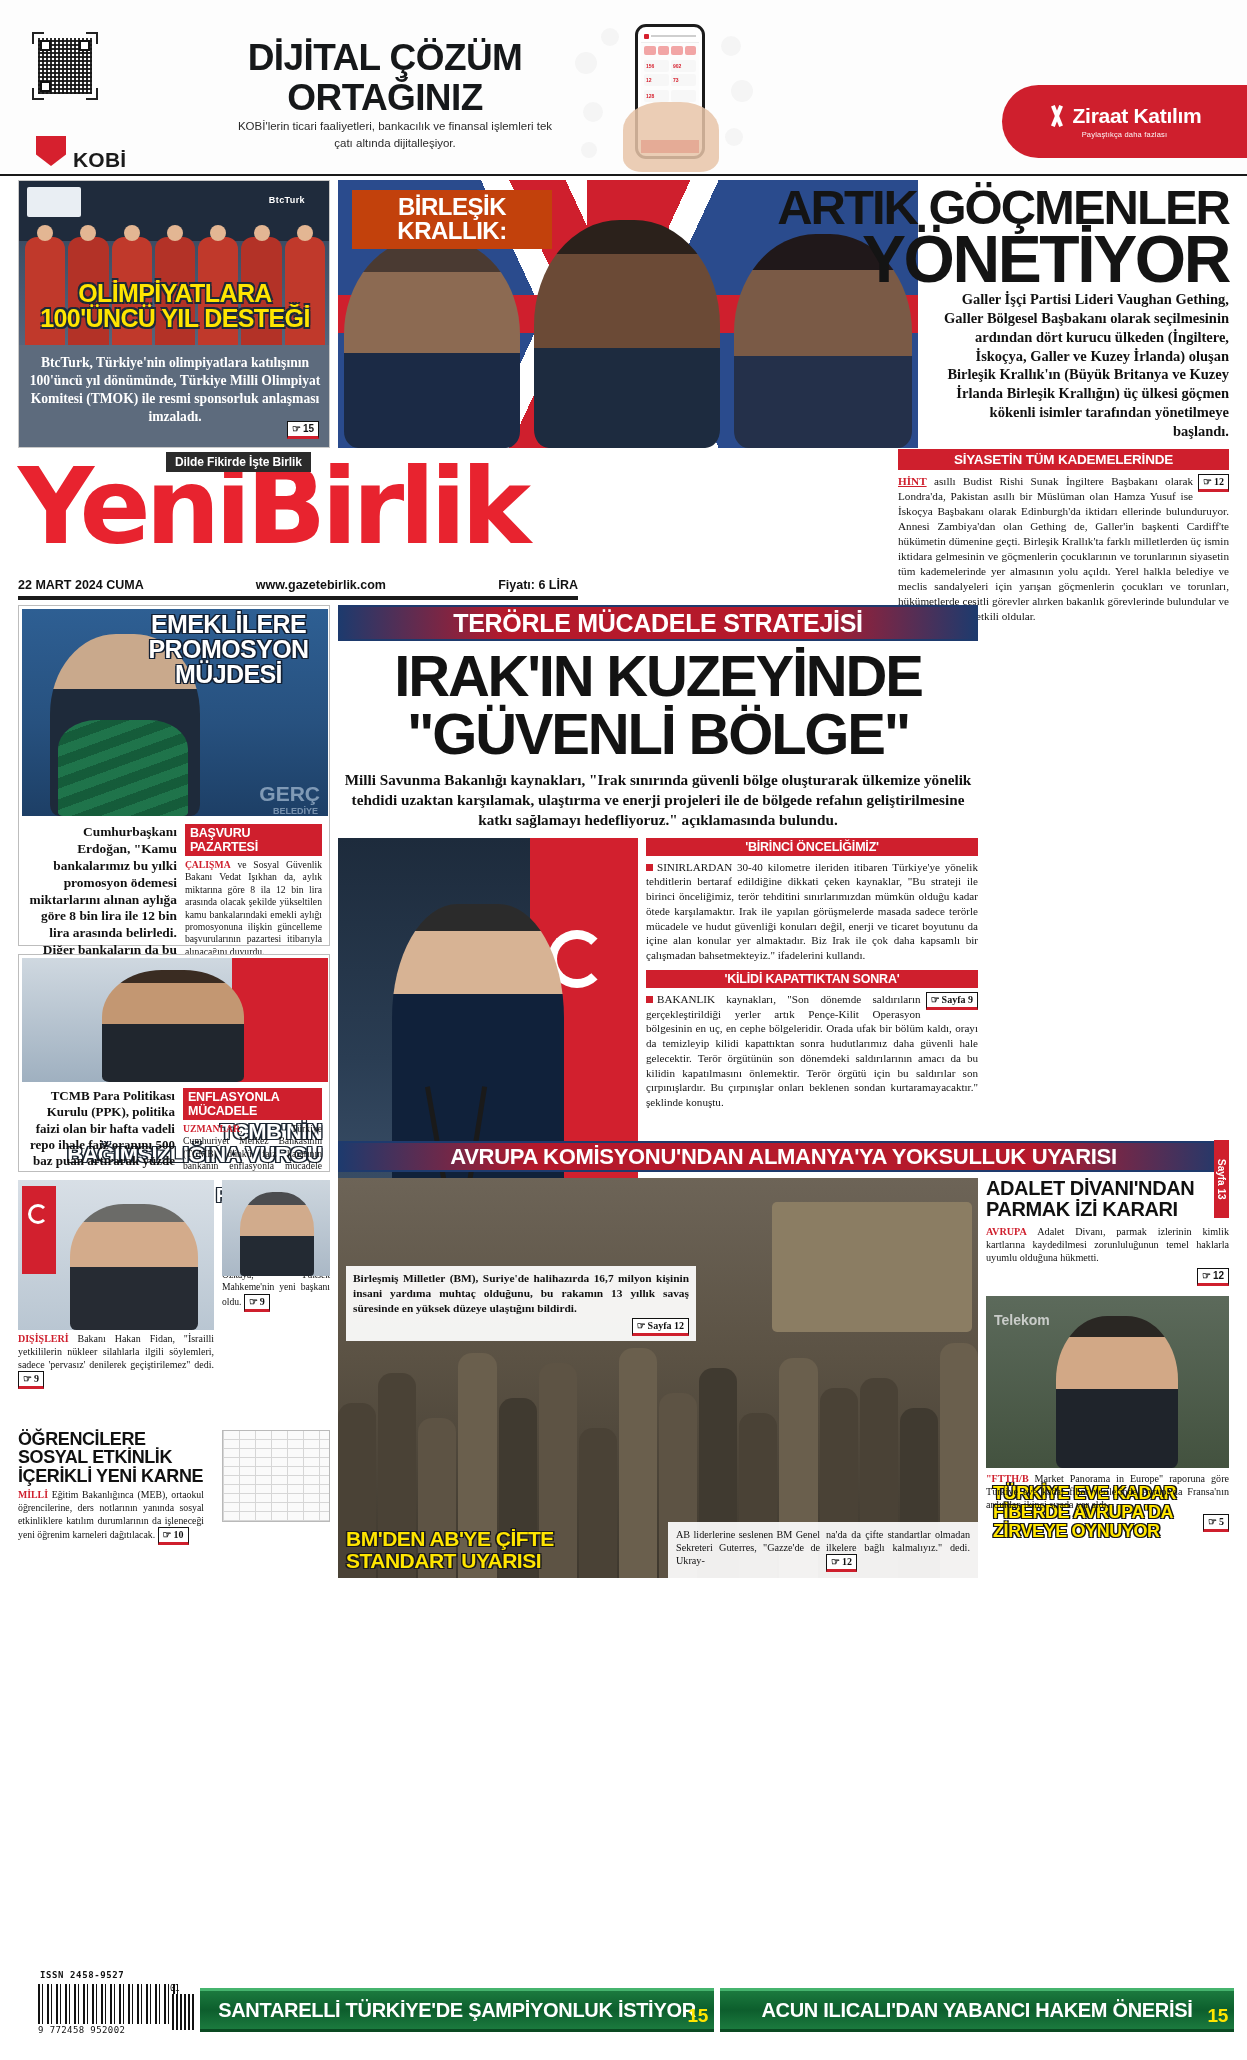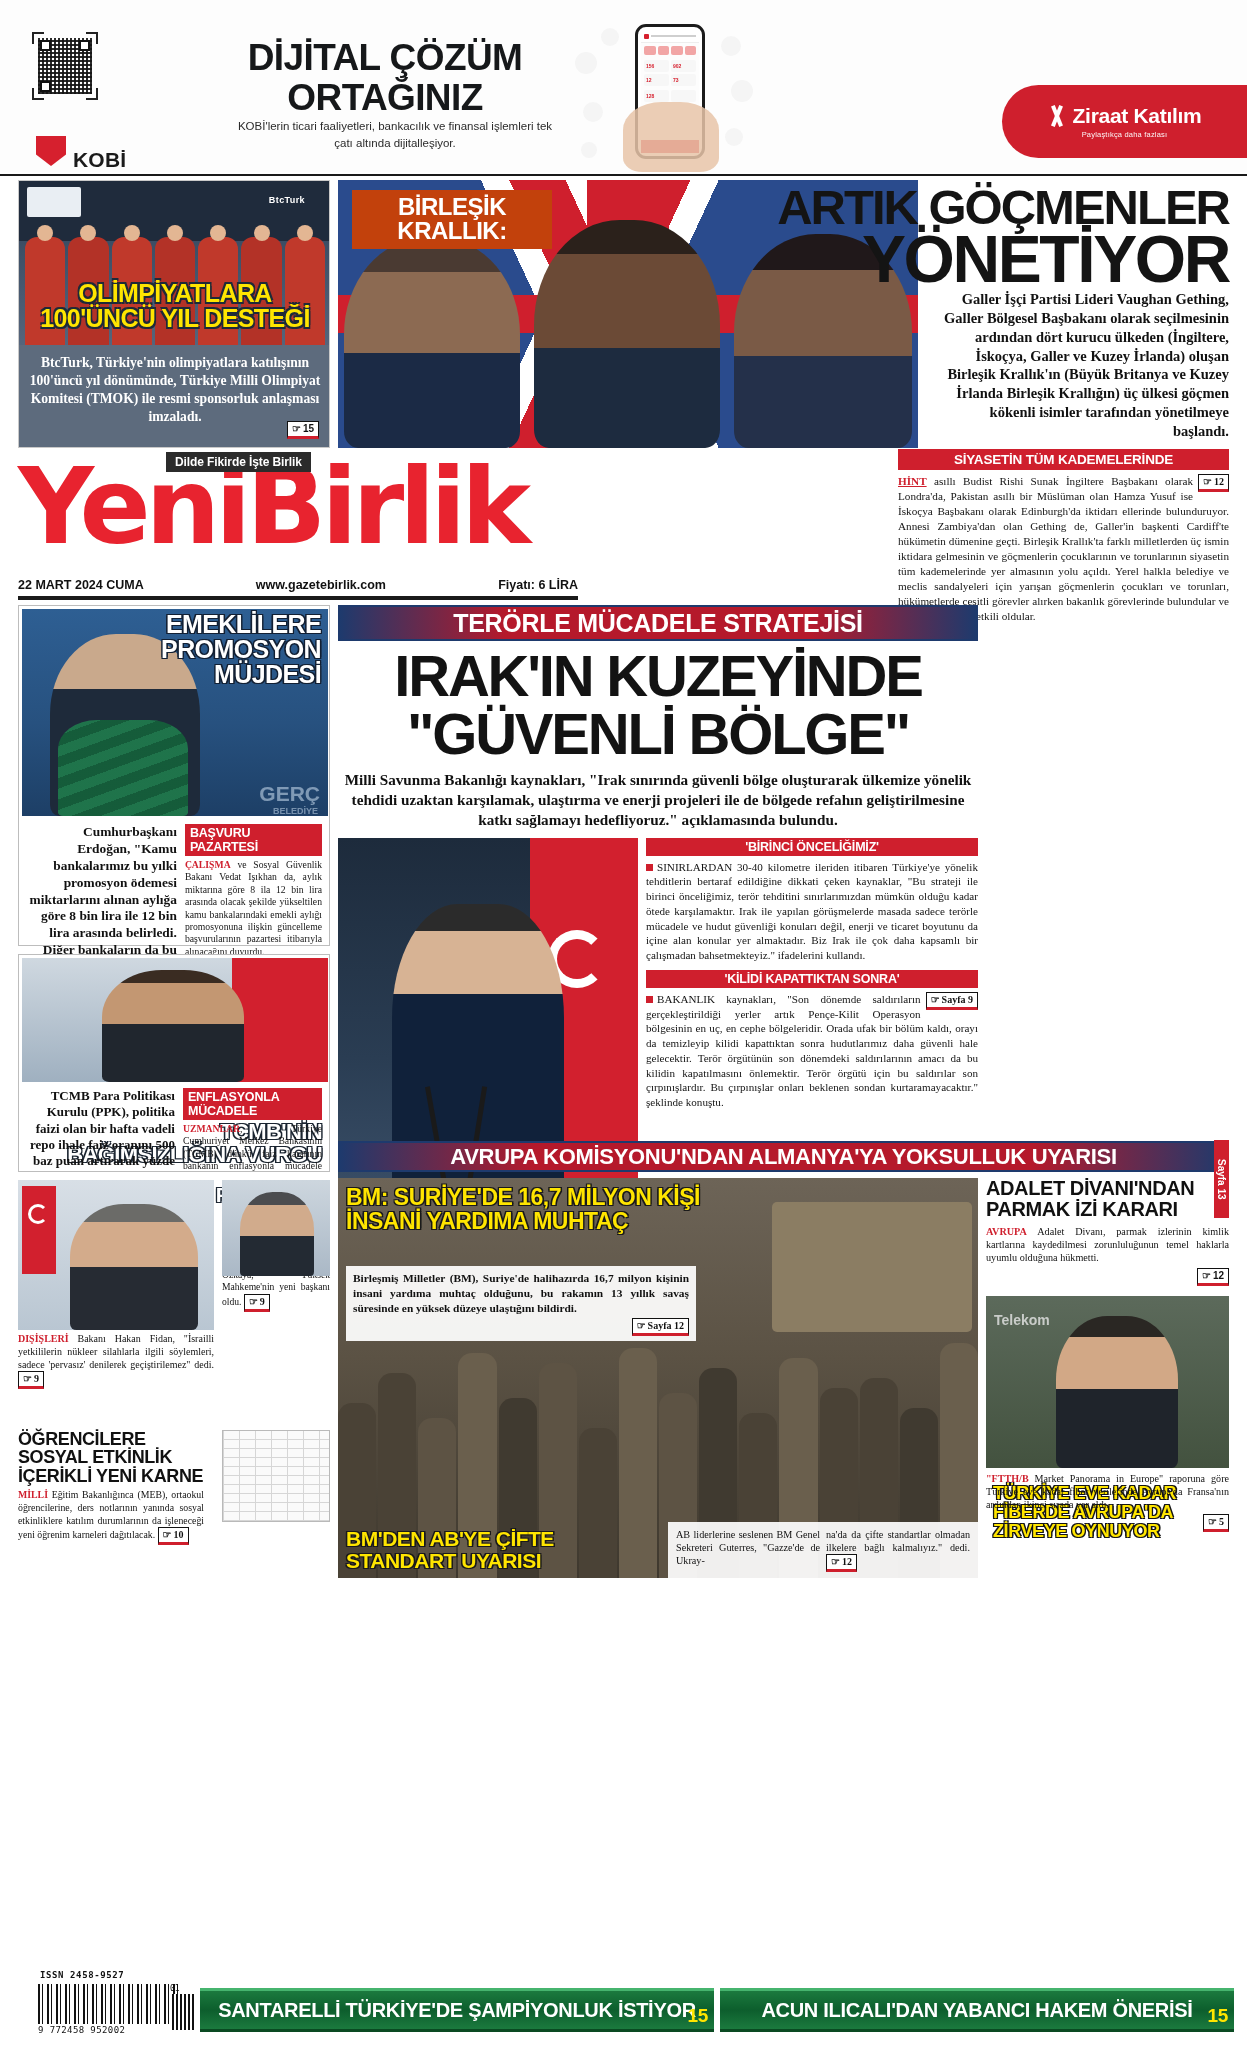--- a/index.html
+++ b/index.html
@@ -220,21 +220,21 @@
     background:linear-gradient(180deg,#c9a98c 0 30%, #1e2a3a 30%);
     border-radius:44% 44% 6% 6%;
   }
   .emekli-photo .scarf {
     position:absolute; left:36px; bottom:0; width:130px; height:96px;
     background:repeating-linear-gradient(-20deg,#1f7a4c 0 10px, #14603a 10px 20px);
     border-radius: 30% 30% 4% 4%;
     opacity:.92;
   }
   .emekli-title {
-    position:absolute; right:8px; top:6px; width:185px; text-align:right;
+    position:absolute; right:8px; top:6px; width:185px; text-align:center;
     font-size:25px; font-weight:800; line-height:1.0; color:#fff; letter-spacing:-.6px;
     text-shadow: -1.4px -1.4px 0 #132033, 1.4px -1.4px 0 #132033, -1.4px 1.4px 0 #132033, 1.4px 1.4px 0 #132033;
   }
   .emekli-cols { position:absolute; left:3px; top:214px; width:306px; display:flex; gap:8px; padding:4px 6px 0; }
   .emekli-quote {
     width:152px; font-family:"Liberation Serif", serif; font-size:13.4px; line-height:1.26;
     font-weight:700; text-align:right; color:#111;
   }
   .emekli-side { width:140px; }
   .side-bar {
@@ -736,24 +736,20 @@
           <span style="height:74%"></span>
           <span style="height:84%"></span>
           <span style="height:66%"></span>
           <span style="height:88%"></span>
           <span style="height:76%"></span>
           <span style="height:80%"></span>
           <span style="height:68%"></span>
           <span style="height:94%"></span>
         </div>
     </div>
-    <div class="bm-head">
-      <div>BM: SURİYE'DE 16,7 MİLYON KİŞİ</div>
-      <div>İNSANİ YARDIMA MUHTAÇ</div>
-    </div>
     <div class="bm-lead">
       <span>Birleşmiş Milletler (BM), Suriye'de halihazırda 16,7 milyon kişinin insani yardıma muhtaç olduğunu, bu rakamın 13 yıllık savaş süresinde en yüksek düzeye ulaştığını bildirdi.</span>
       <div class="bm-lead-chip"><span class="page-chip"><span class="h">☞</span><span>Sayfa 12</span></span></div>
     </div>
     <div class="bm-bottom">
       <div class="bm-bhead">
         <div>BM'DEN AB'YE ÇİFTE</div>
         <div>STANDART UYARISI</div>
       </div>
       <div class="bm-bbody">

